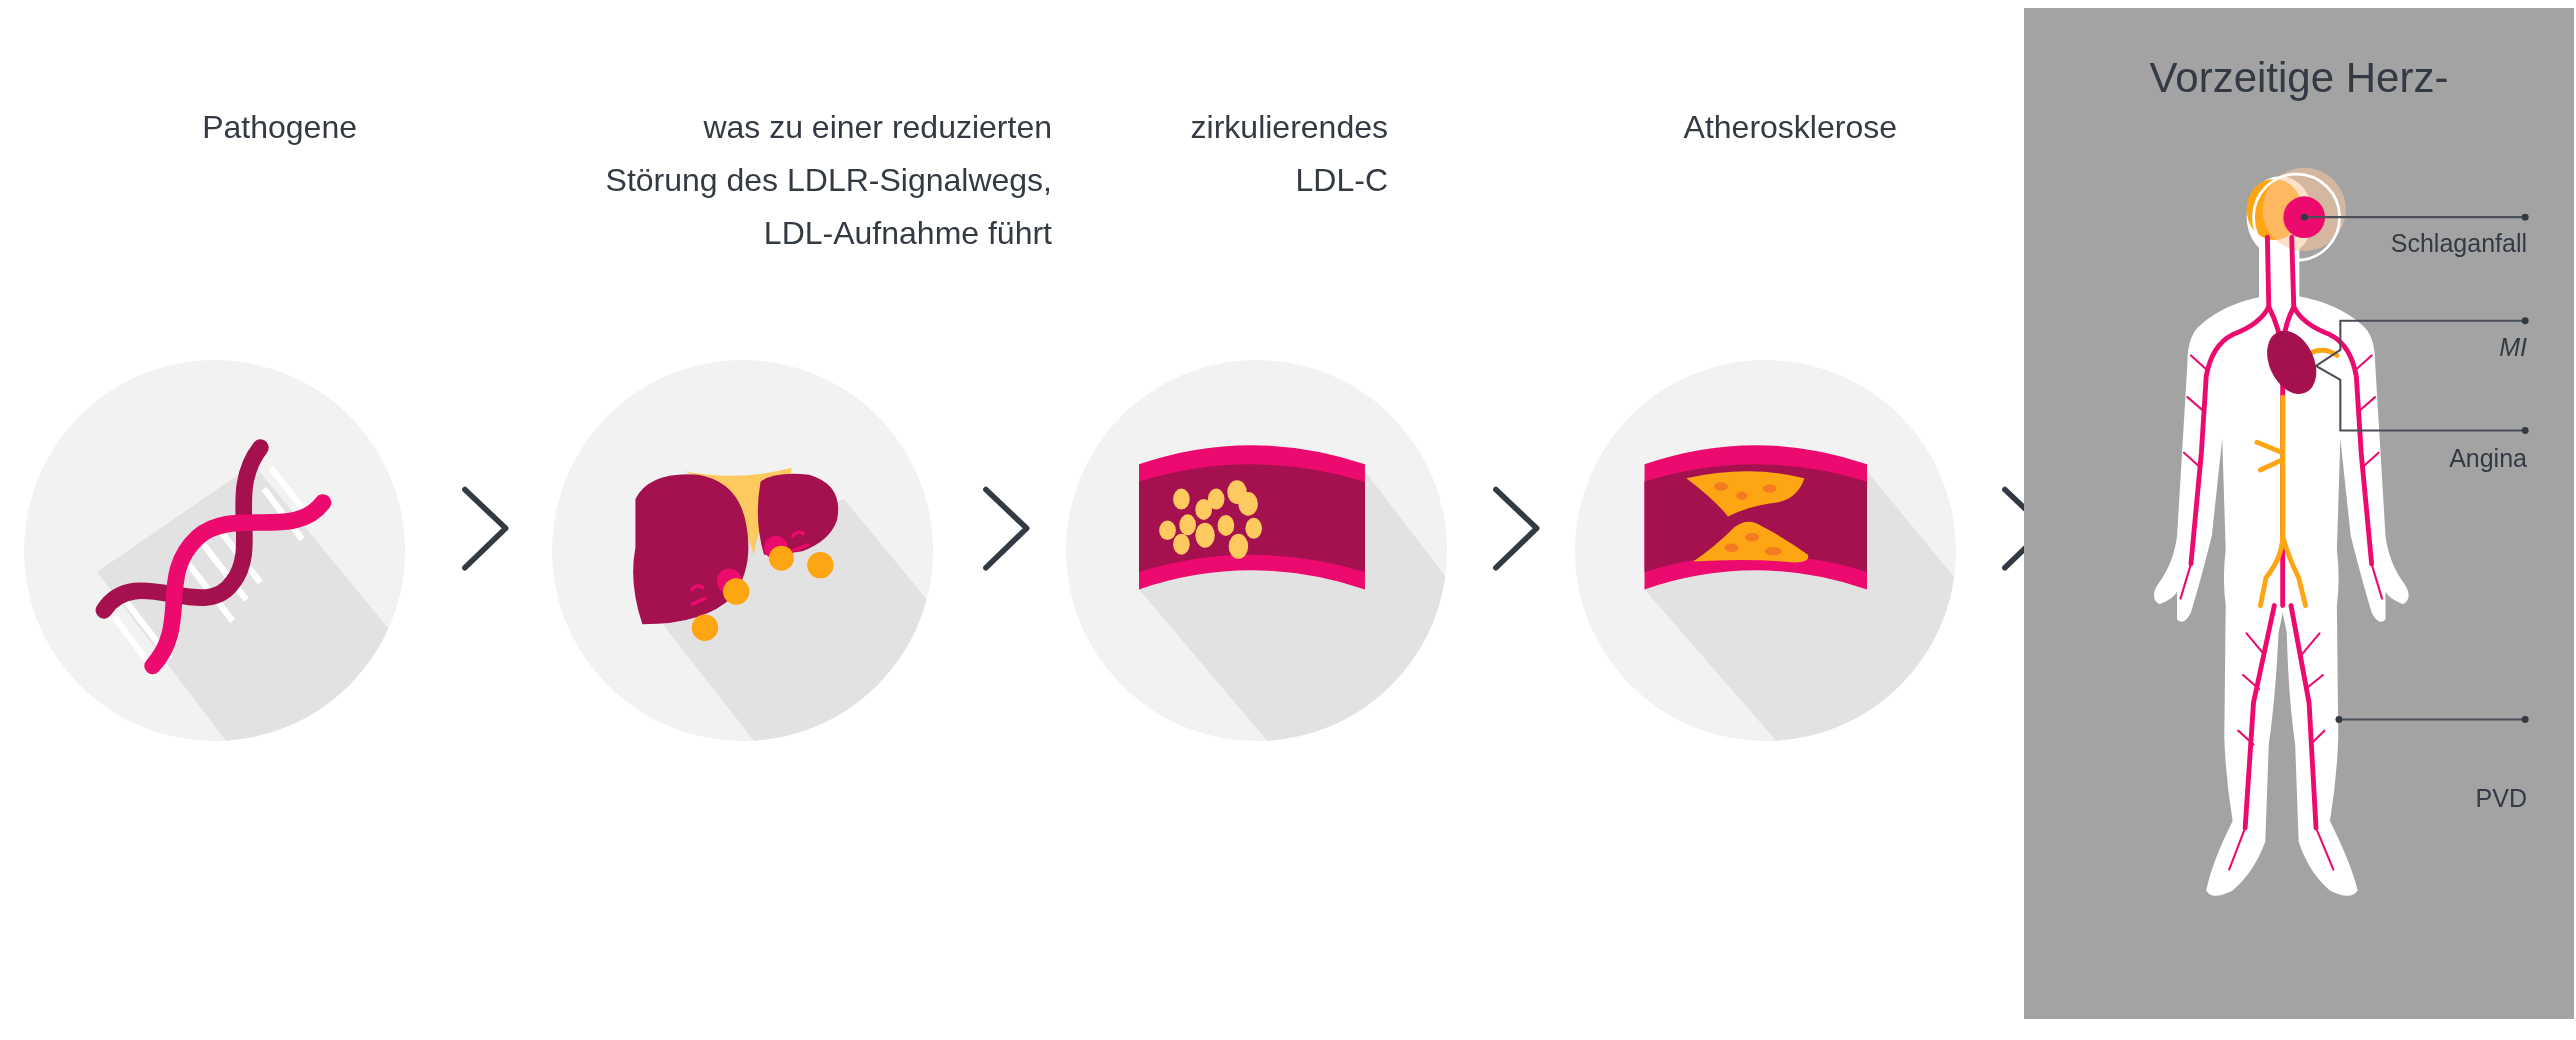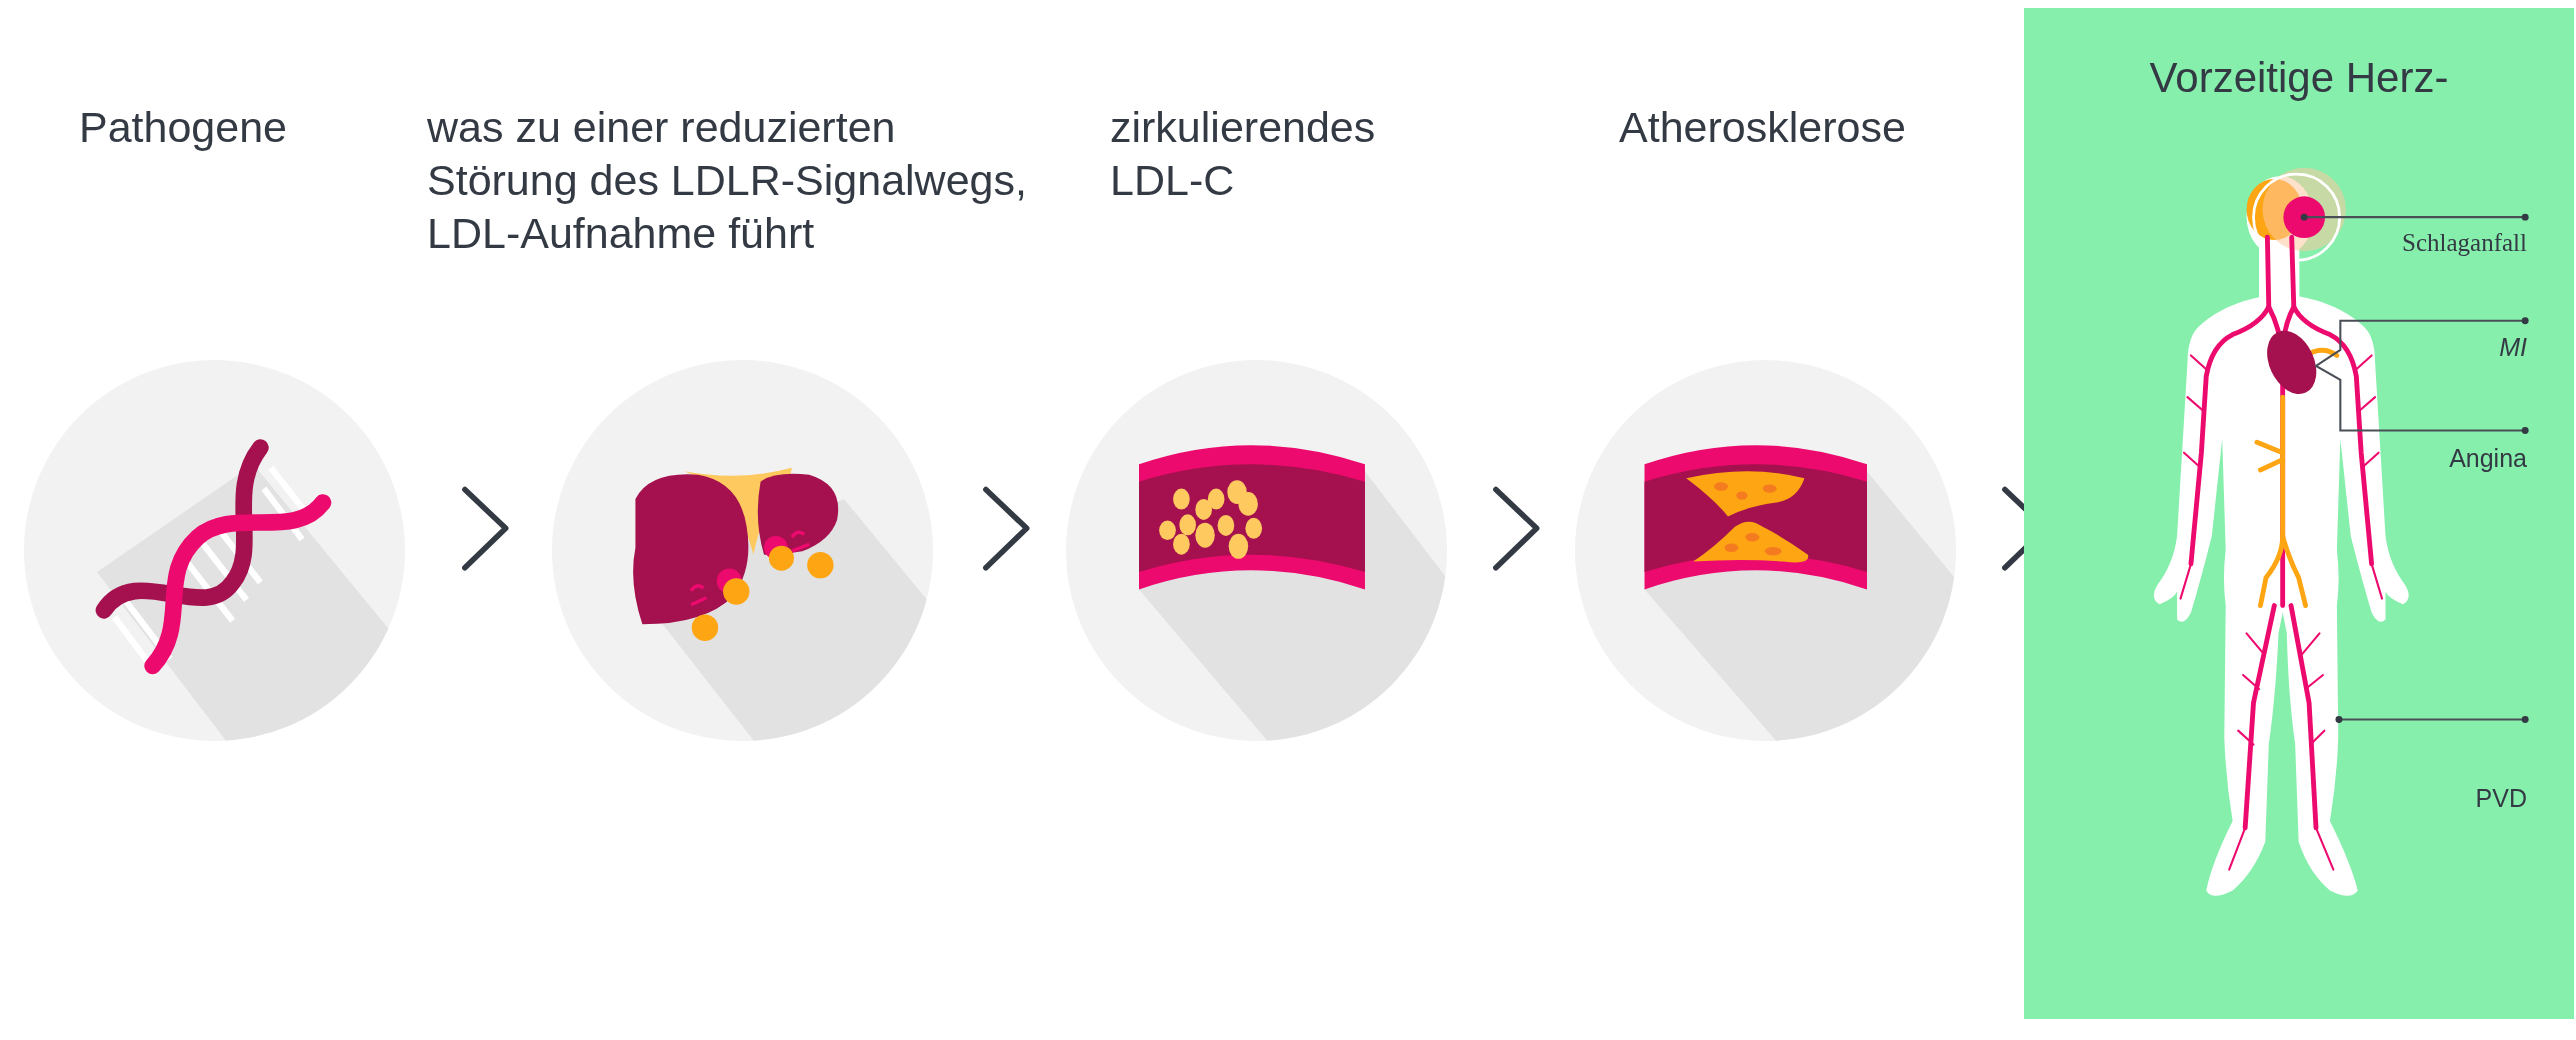--- a/index.html
+++ b/index.html
@@ -1,26 +1,26 @@
 <!DOCTYPE html>
 <html style="font-size:11px"><head>
 <meta charset="utf-8">
 <style>
   html, body { margin:0; padding:0; background:#ffffff; }
   body { width:2576px; height:1041px; position:relative; overflow:hidden;
          font-family:"Liberation Sans", "DejaVu Sans", sans-serif; color:#333a44; }
-  .step-label { position:absolute; text-align:left; font-size:43px; line-height:53px;
+  .step-label { position:absolute; text-align:right; font-size:32px; line-height:53px;
                 color:#333a44; white-space:nowrap; transform-origin:center top; }
   .step-label span { display:block; }
   .step-circle { position:absolute; width:381px; height:381px; border-radius:50%;
                  background:#f2f2f2; overflow:hidden; }
   .step-circle svg { position:absolute; left:0; top:0; width:381px; height:381px; }
   .chevron { position:absolute; width:56px; height:90px; }
   .outcome-panel { position:absolute; left:2024px; top:7.6px; width:550px; height:1011px;
-                   background:#86efac; }
+                   background:#a3a3a3; }
   .panel-title { position:absolute; left:0; top:43px; width:550px; text-align:center;
                  font-size:42px; line-height:54px; color:#333a44; }
   .panel-title span { display:block; }
   .body-figure { position:absolute; left:0; top:0; width:550px; height:1011px; }
   .outcome-label { position:absolute; font-size:25px; color:#333a44; text-align:right;
                    right:47px; white-space:nowrap; }
 </style>
 </head>
 <body>
 
@@ -190,18 +190,18 @@
     <g fill="#333a44">
       <circle cx="403" cy="301" r="5"></circle>
       <circle cx="721" cy="301" r="5"></circle>
       <circle cx="721" cy="450" r="5"></circle>
       <circle cx="721" cy="608" r="5"></circle>
       <circle cx="453" cy="1024" r="5"></circle>
       <circle cx="721" cy="1024" r="5"></circle>
     </g>
   </svg>
 
-  <div class="outcome-label" style="top:221px;font-family:Liberation Serif, serif;">Schlaganfall</div>
+  <div class="outcome-label" style="top:221px;">Schlaganfall</div>
   <div class="outcome-label" style="top:325px;font-style:italic;">MI</div>
   <div class="outcome-label" style="top:436px;">Angina</div>
   <div class="outcome-label" style="top:776px;">PVD</div>
 </div>
 
 
 </body></html>

